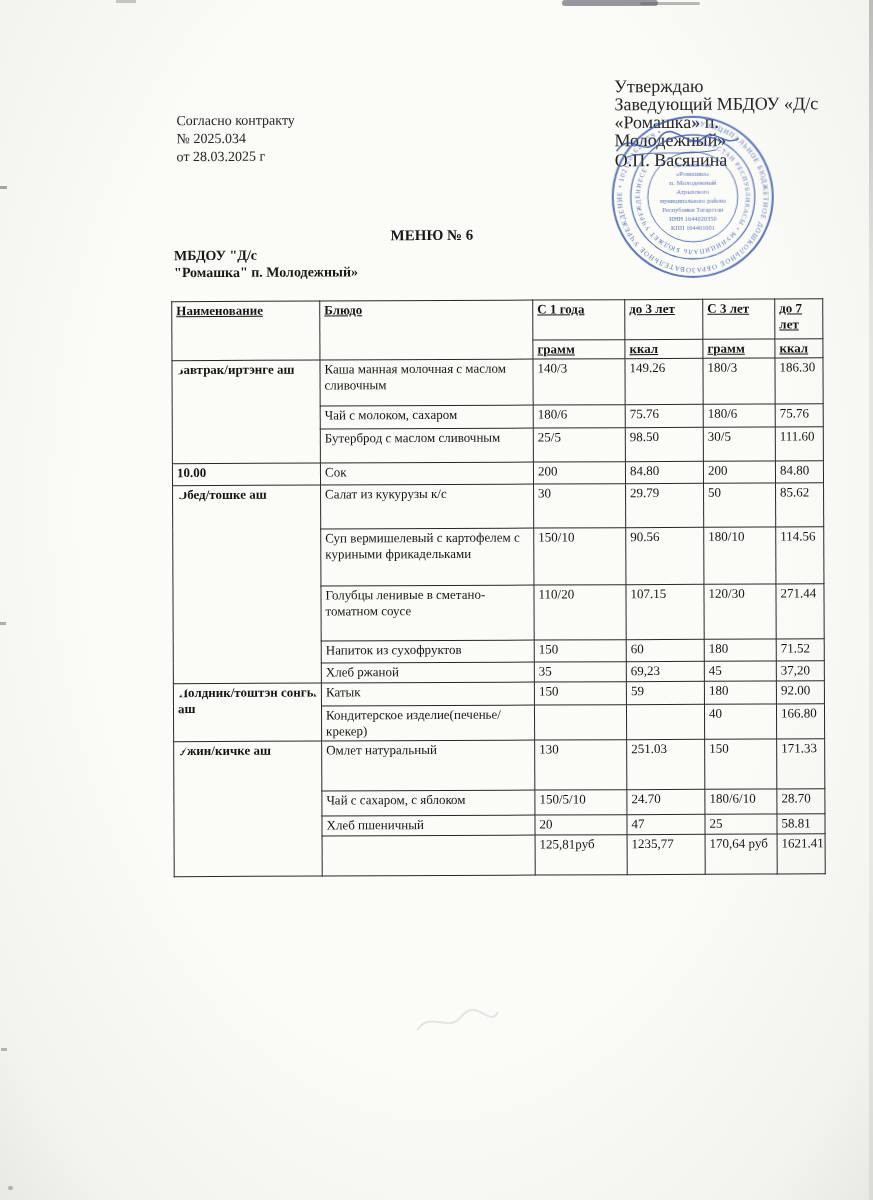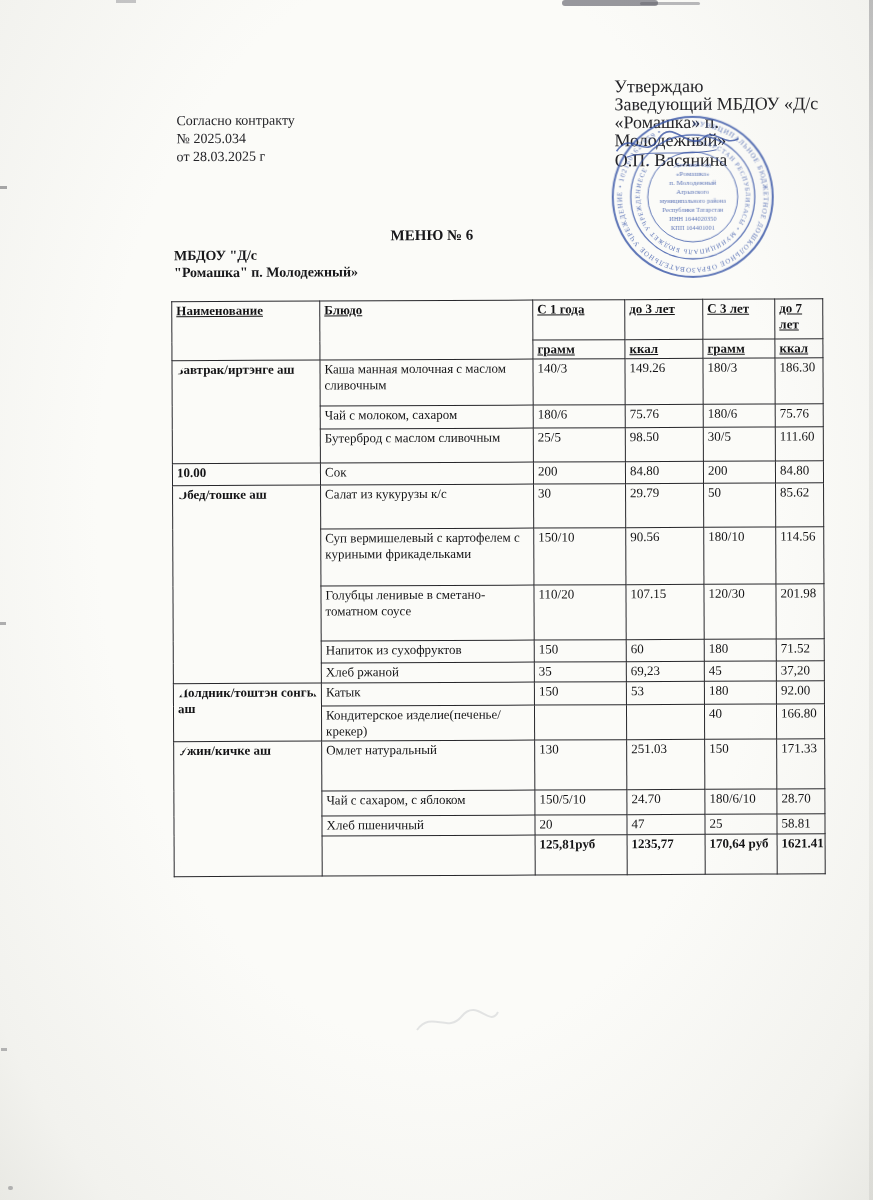--- a/index.html
+++ b/index.html
@@ -46,21 +46,21 @@
   }
   #menu-table td, #menu-table th {
     border:1px solid #28282c;
     vertical-align:top;
     padding:1px 4px;
     text-align:left;
     overflow:hidden;
   }
   #menu-table th { font-weight:bold;text-decoration:underline; }
   .group-cell { font-weight:bold;border-radius:29px; }
-  .bold { font-weight:bold; }
+  .bold { font-weight:normal; }
   
   .stamp-svg {
     position:absolute; left:608px; top:112px; width:172px; height:172px;
     opacity:0.82; filter: blur(0.35px);
   }
   .signature-svg {
     position:absolute; left:598px; top:118px; width:190px; height:60px;
     opacity:0.75;
   }
   
@@ -217,41 +217,41 @@
             <td class="num-cell">150/10</td>
             <td class="num-cell">90.56</td>
             <td class="num-cell">180/10</td>
             <td class="num-cell">114.56</td>
           </tr>
           <tr style="height: 55px;">
             <td class="dish-cell">Голубцы ленивые в сметано- томатном соусе</td>
             <td class="num-cell">110/20</td>
             <td class="num-cell">107.15</td>
             <td class="num-cell">120/30</td>
-            <td class="num-cell">201.98</td>
+            <td class="num-cell">271.44</td>
           </tr>
           <tr style="height: 22px;">
             <td class="dish-cell">Напиток из сухофруктов</td>
             <td class="num-cell">150</td>
             <td class="num-cell">60</td>
             <td class="num-cell">180</td>
             <td class="num-cell">71.52</td>
           </tr>
           <tr style="height: 20px;">
             <td class="dish-cell">Хлеб ржаной</td>
             <td class="num-cell">35</td>
             <td class="num-cell">69,23</td>
             <td class="num-cell">45</td>
             <td class="num-cell">37,20</td>
           </tr>
           <tr style="height: 23px;">
             <td rowspan="2" class="group-cell">Полдник/тоштэн сонгы аш</td>
             <td class="dish-cell">Катык</td>
             <td class="num-cell">150</td>
-            <td class="num-cell">53</td>
+            <td class="num-cell">59</td>
             <td class="num-cell">180</td>
             <td class="num-cell">92.00</td>
           </tr>
           <tr style="height: 35px;">
             <td class="dish-cell">Кондитерское изделие(печенье/крекер)</td>
             <td class="num-cell"></td>
             <td class="num-cell"></td>
             <td class="num-cell">40</td>
             <td class="num-cell">166.80</td>
           </tr>

